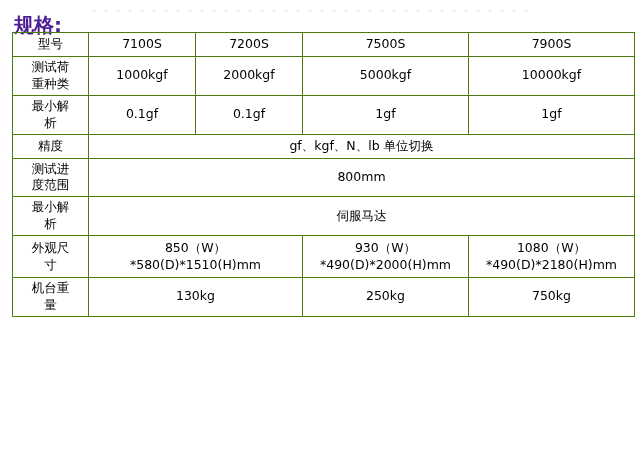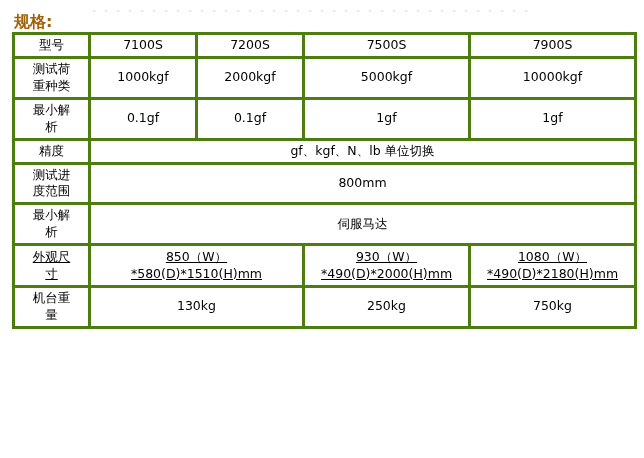--- a/index.html
+++ b/index.html
@@ -29,35 +29,35 @@
     font-size: 11px;
     color: #d8d8d8;
     white-space: nowrap;
     overflow: hidden;
     letter-spacing: 1px;
   }
   .section-title {
     position: absolute;
     top: 12px;
     left: 14px;
-    font-size: 16px;
+    font-size: 20px;
     font-weight: bold;
     font-family: "DejaVu Sans", sans-serif;
-    color: #a16207;
+    color: #4c1d95;
   }
   table.spec {
     position: absolute;
     top: 32px;
     left: 12px;
     width: 622px;
     border-collapse: collapse;
     table-layout: fixed;
   }
   table.spec td {
-    border: 3px solid #4d7c0f;
+    border: 1px solid #4d7c0f;
     text-align: center;
     vertical-align: middle;
     font-family: "DejaVu Sans", sans-serif;
     font-size: 12.5px;
     line-height: 1.35;
     padding: 2px 16px;
   }
   td.label {
     width: 76px;
     font-size: 13px;
@@ -68,21 +68,21 @@
   }
   .num {
     font-family: "DejaVu Sans Mono", monospace;
     font-size: 12px;
   }
   .small-note {
     font-size: 11.5px;
   }
   .r-h { height: 24px; }
   .r-2 { height: 38px; }
-  .r-3 { height: 42px; text-decoration: underline; }
+  .r-3 { height: 42px; }
 </style>
 </head>
 <body>
 
 <div class="page">
 
   <div class="top-faint">。。。。。。。。。。。。。。。。。。。。。。。。。。。。。。。。。。。。。</div>
 
   <div class="section-title">规格:</div>
 

